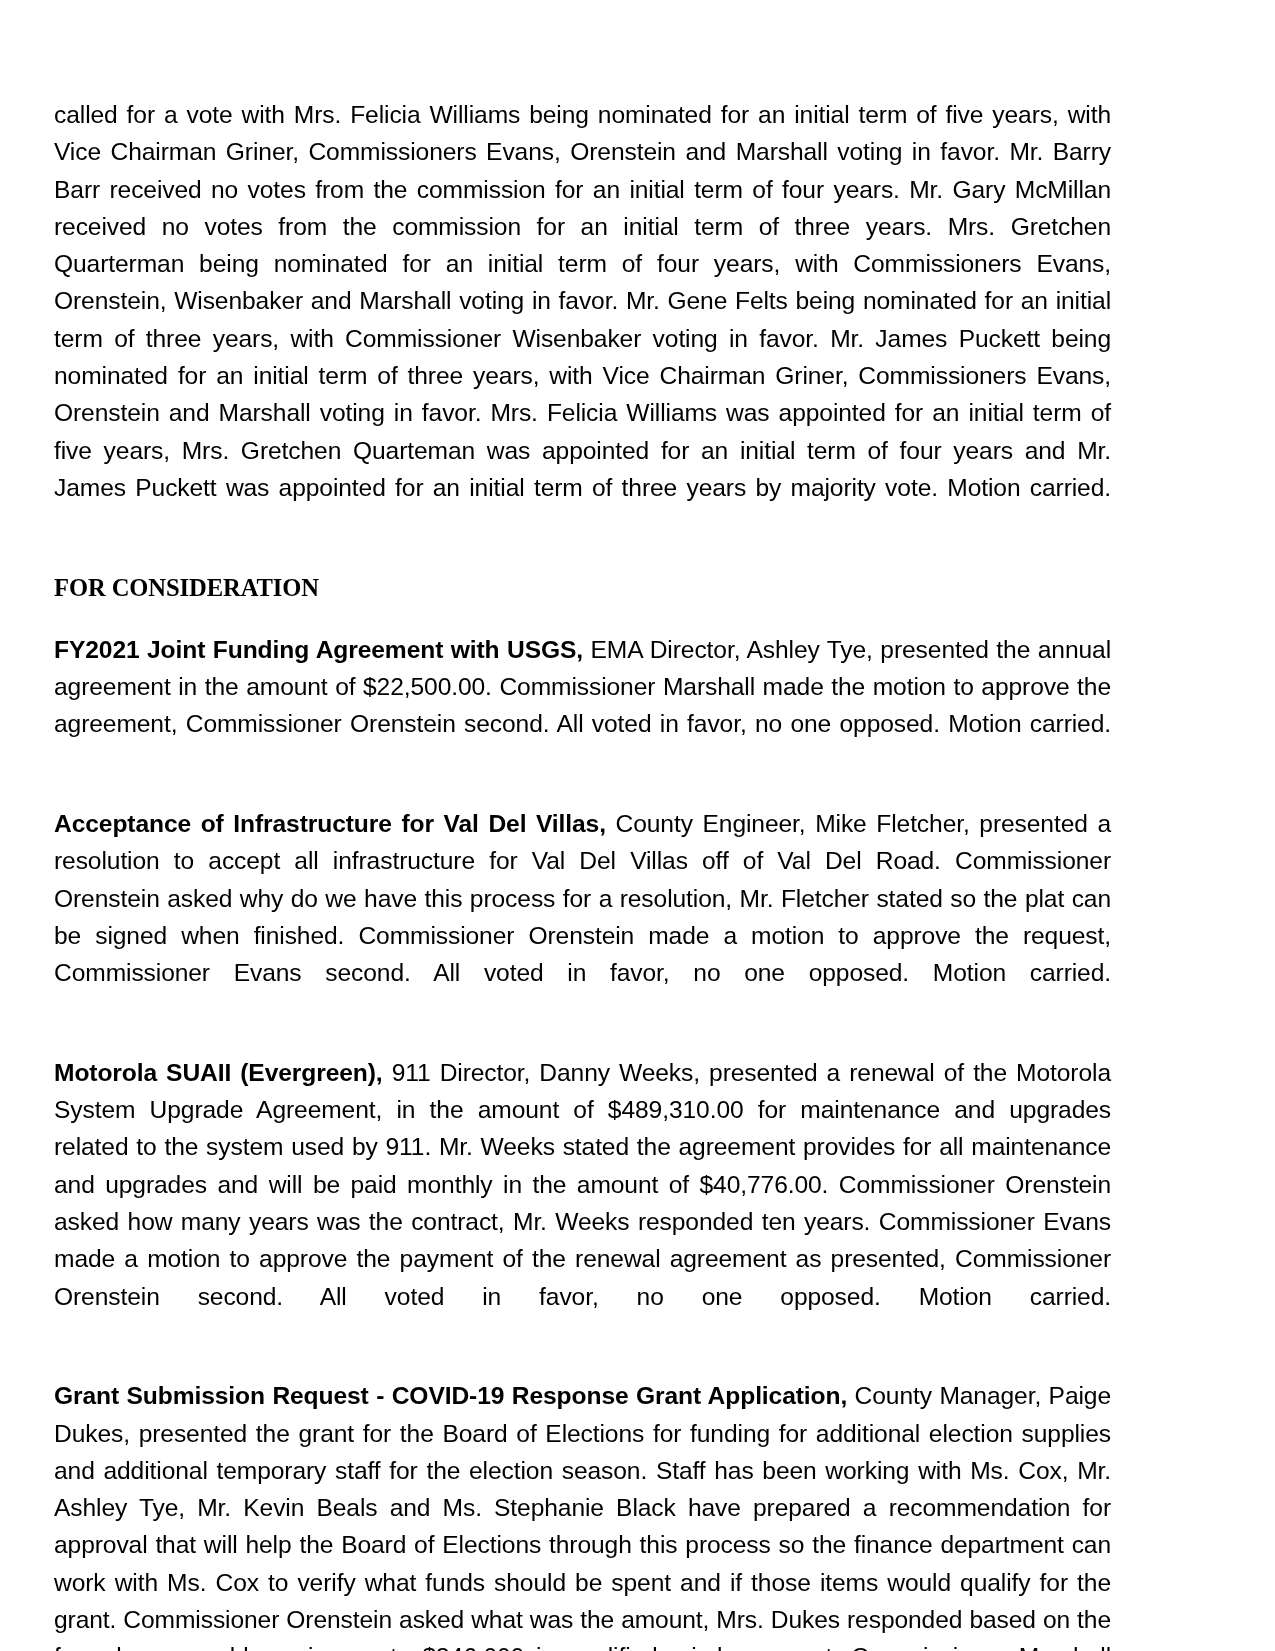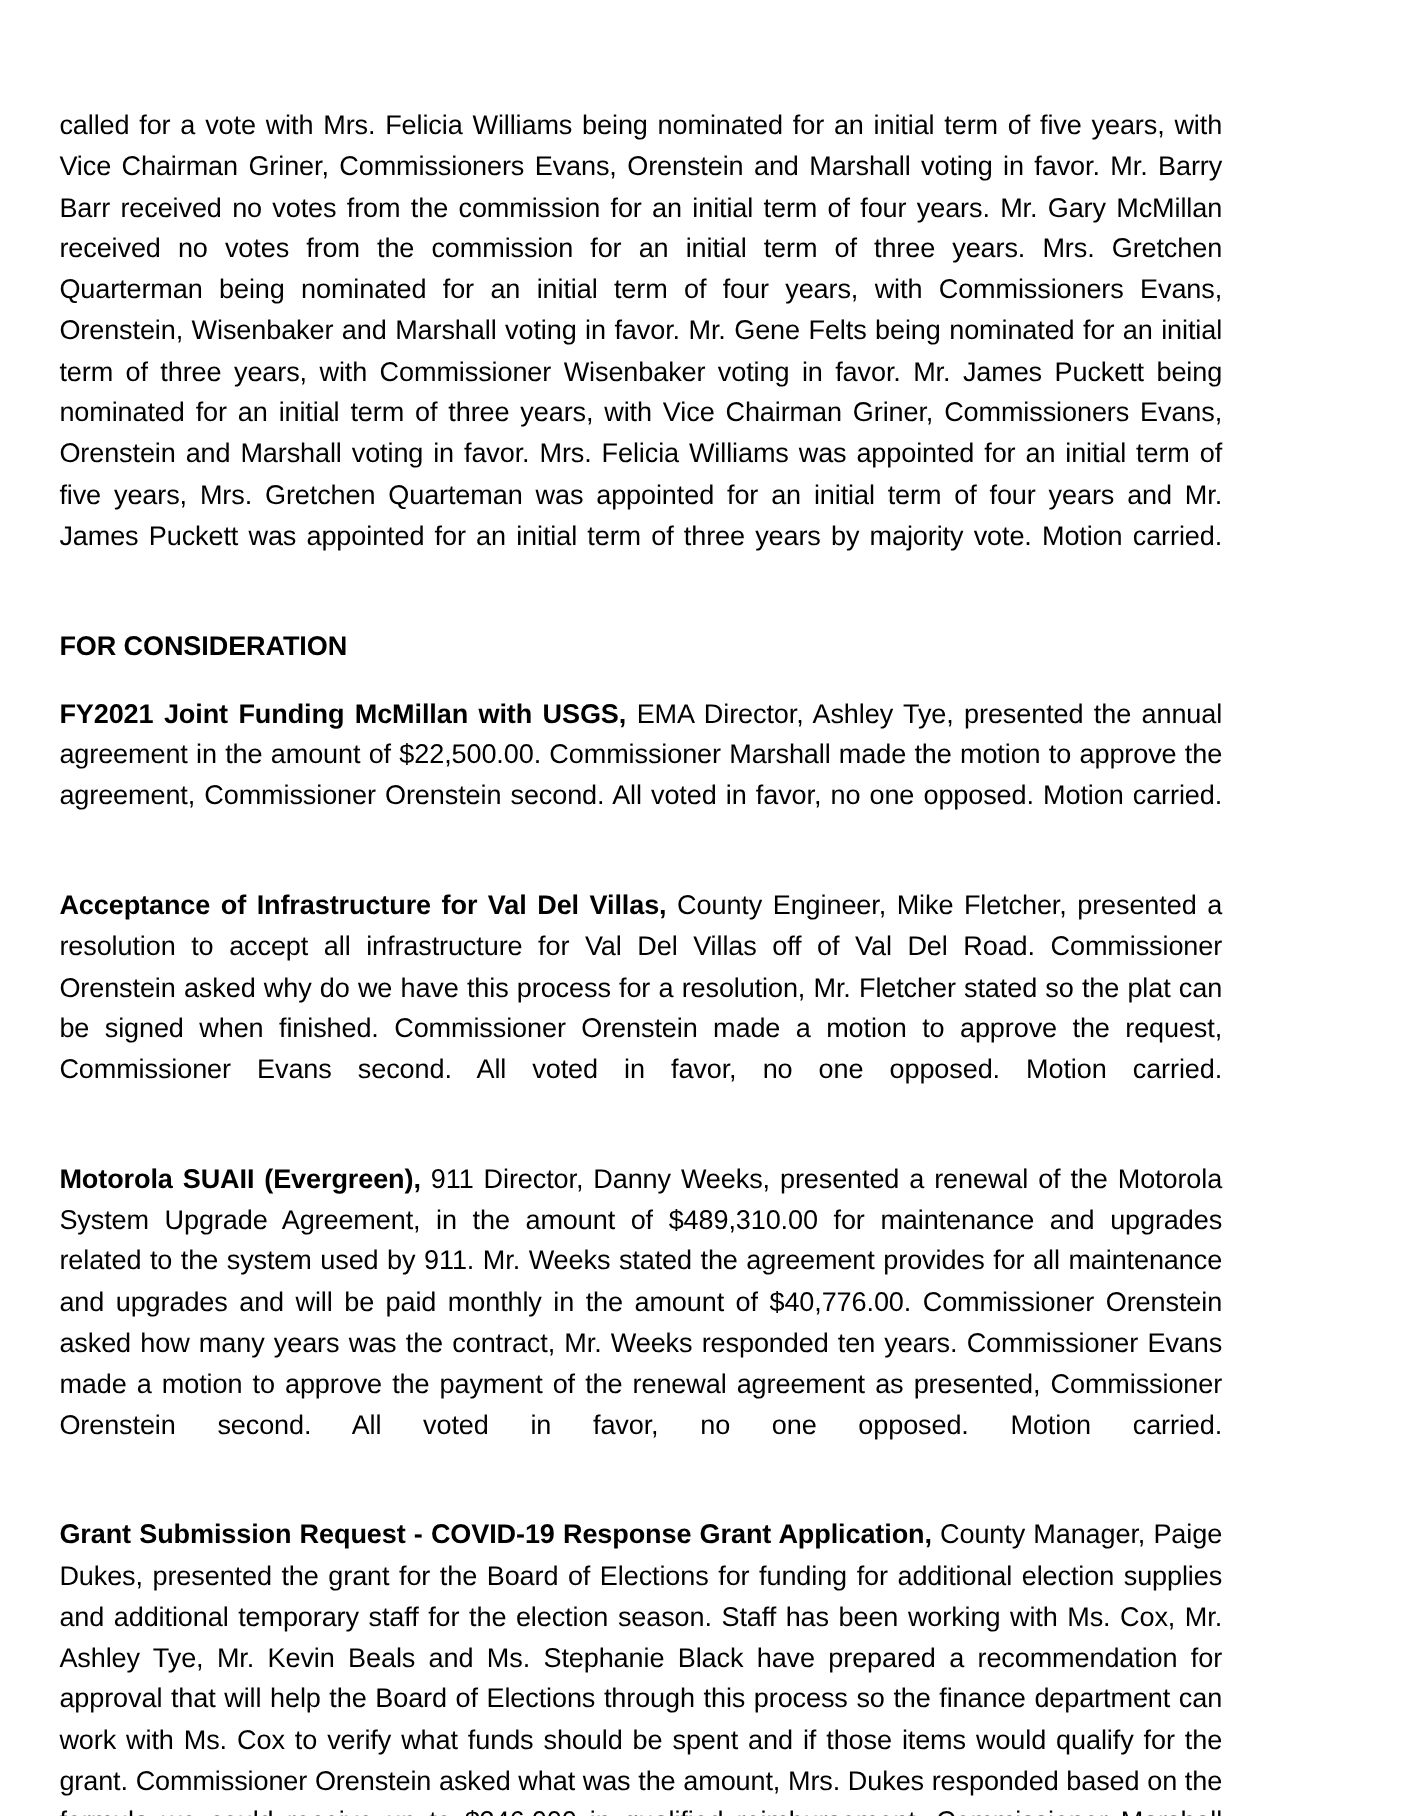--- a/index.html
+++ b/index.html
@@ -42,20 +42,21 @@
     margin-bottom: 0;
   }
 
   .section-heading {
     margin: 0 0 25px 0;
     font-size: 24.6px;
     line-height: 37.3px;
     font-weight: bold;
     text-align: left;
     letter-spacing: -0.1px;
+    font-family: Liberation Serif, serif;
   }
 
   .run-in {
     font-weight: bold;
   }
 
   
   p.para::after {
     content: "";
     display: inline-block;
@@ -65,21 +66,21 @@
 </head>
 <body>
 
 <div class="page">
   <div class="doc-body">
 
     <p class="para">called for a vote with Mrs. Felicia Williams being nominated for an initial term of five years, with Vice Chairman Griner, Commissioners Evans, Orenstein and Marshall voting in favor.  Mr. Barry Barr received no votes from the commission for an initial term of four years.  Mr. Gary McMillan received no votes from the commission for an initial term of three years.  Mrs. Gretchen Quarterman being nominated for an initial term of four years, with Commissioners Evans, Orenstein, Wisenbaker and Marshall voting in favor.  Mr. Gene Felts being nominated for an initial term of three years, with Commissioner Wisenbaker voting in favor.  Mr. James Puckett being nominated for an initial term of three years, with Vice Chairman Griner, Commissioners Evans, Orenstein and Marshall voting in favor.  Mrs. Felicia Williams was appointed for an initial term of five years, Mrs. Gretchen Quarteman was appointed for an initial term of four years and Mr. James Puckett was appointed for an initial term of three years by majority vote.  Motion carried.</p>
 
     <p class="section-heading">FOR CONSIDERATION</p>
 
-    <p class="para"><span class="run-in">FY2021 Joint Funding McMillan with USGS,</span><span> EMA Director, Ashley Tye, presented the annual agreement in the amount of $22,500.00.   Commissioner Marshall made the motion to approve the agreement, Commissioner Orenstein second.  All voted in favor, no one opposed.  Motion carried.</span></p>
+    <p class="para"><span class="run-in">FY2021 Joint Funding Agreement with USGS,</span><span> EMA Director, Ashley Tye, presented the annual agreement in the amount of $22,500.00.   Commissioner Marshall made the motion to approve the agreement, Commissioner Orenstein second.  All voted in favor, no one opposed.  Motion carried.</span></p>
 
     <p class="para"><span class="run-in">Acceptance of Infrastructure for Val Del Villas,</span><span> County Engineer, Mike Fletcher, presented a resolution to accept all infrastructure for Val Del Villas off of Val Del Road.  Commissioner Orenstein asked why do we have this process for a resolution, Mr. Fletcher stated so the plat can be signed when finished.   Commissioner Orenstein made a motion to approve the request, Commissioner Evans second.  All voted in favor, no one opposed.  Motion carried.</span></p>
 
     <p class="para"><span class="run-in">Motorola SUAII (Evergreen),</span><span> 911 Director, Danny Weeks, presented a renewal of the Motorola System Upgrade Agreement, in the amount of $489,310.00 for maintenance and upgrades related to the system used by 911.  Mr. Weeks stated the agreement provides for all maintenance and upgrades and will be paid monthly in the amount of $40,776.00.  Commissioner Orenstein asked how many years was the contract, Mr. Weeks responded ten years.  Commissioner Evans made a motion to approve the payment of the renewal agreement as presented, Commissioner Orenstein second.  All voted in favor, no one opposed.  Motion carried.</span></p>
 
     <p class="para"><span class="run-in">Grant Submission Request - COVID-19 Response Grant Application,</span><span> County Manager, Paige Dukes, presented the grant for the Board of Elections for funding for additional election supplies and additional temporary staff for the election season.  Staff has been working with Ms. Cox, Mr. Ashley Tye, Mr. Kevin Beals and Ms. Stephanie Black have prepared a recommendation for approval that will help the Board of Elections through this process so the finance department can work with Ms. Cox to verify what funds should be spent and if those items would qualify for the grant.  Commissioner Orenstein asked what was the amount, Mrs. Dukes responded based on the formula we could receive up to $346,000 in qualified reimbursement.  Commissioner Marshall asked if this would include voter education, Mrs. Dukes responded yes.  Commissioner Marshall asked if all the polling locations would</span></p>
 
   </div>
 </div>
 

